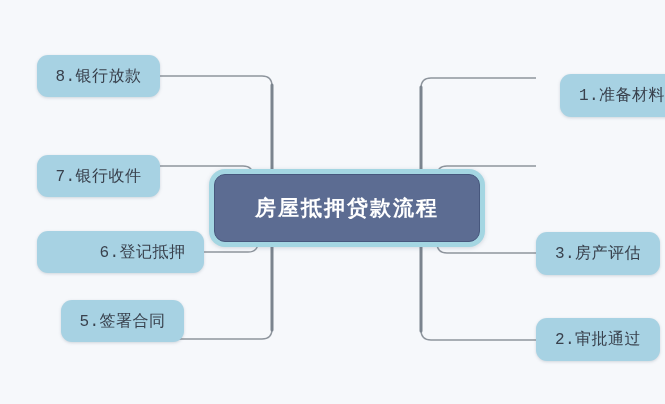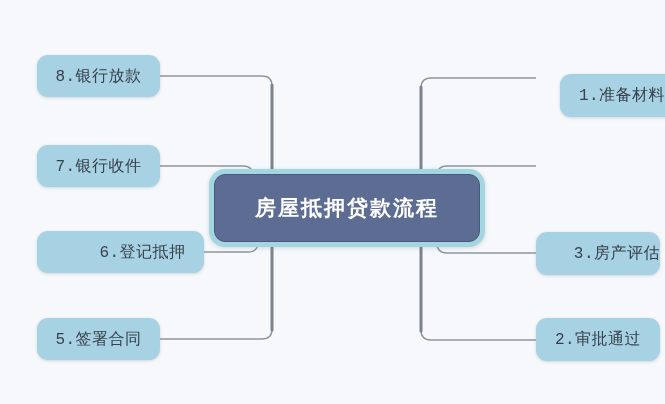--- a/index.html
+++ b/index.html
@@ -95,34 +95,34 @@
 
     <path class="trunk" d="M272,85 V171"></path>
     <path class="trunk" d="M272,330 V245"></path>
     <path class="trunk" d="M421,87 V171"></path>
     <path class="trunk" d="M421,331 V245"></path>
   </svg>
 
   <div class="node node-left" style="top:55px;">
     <span>8.银行放款</span>
   </div>
-  <div class="node node-left" style="top:145px;">
+  <div class="node node-left" style="top:155px;">
     <span>7.银行收件</span>
   </div>
   <div class="node node-left" style="top:231px;padding-left:44px;">
     <span>6.登记抵押</span>
   </div>
-  <div class="node node-left" style="top:318px;">
+  <div class="node node-left" style="top:300px;margin-left:24px;">
     <span>5.签署合同</span>
   </div>
 
   <div class="node node-right" style="top:74px;margin-left:24px;">
     <span>1.准备材料</span>
   </div>
-  <div class="node node-right" style="top:232px;justify-content:flex-end;">
+  <div class="node node-right" style="top:232px;">
     <span>3.房产评估</span>
   </div>
   <div class="node node-right" style="top:318px;">
     <span>2.审批通过</span>
   </div>
 
   <div class="center-topic-outer">
     <div class="center-topic-inner">
       <span>房屋抵押贷款流程</span>
     </div>

